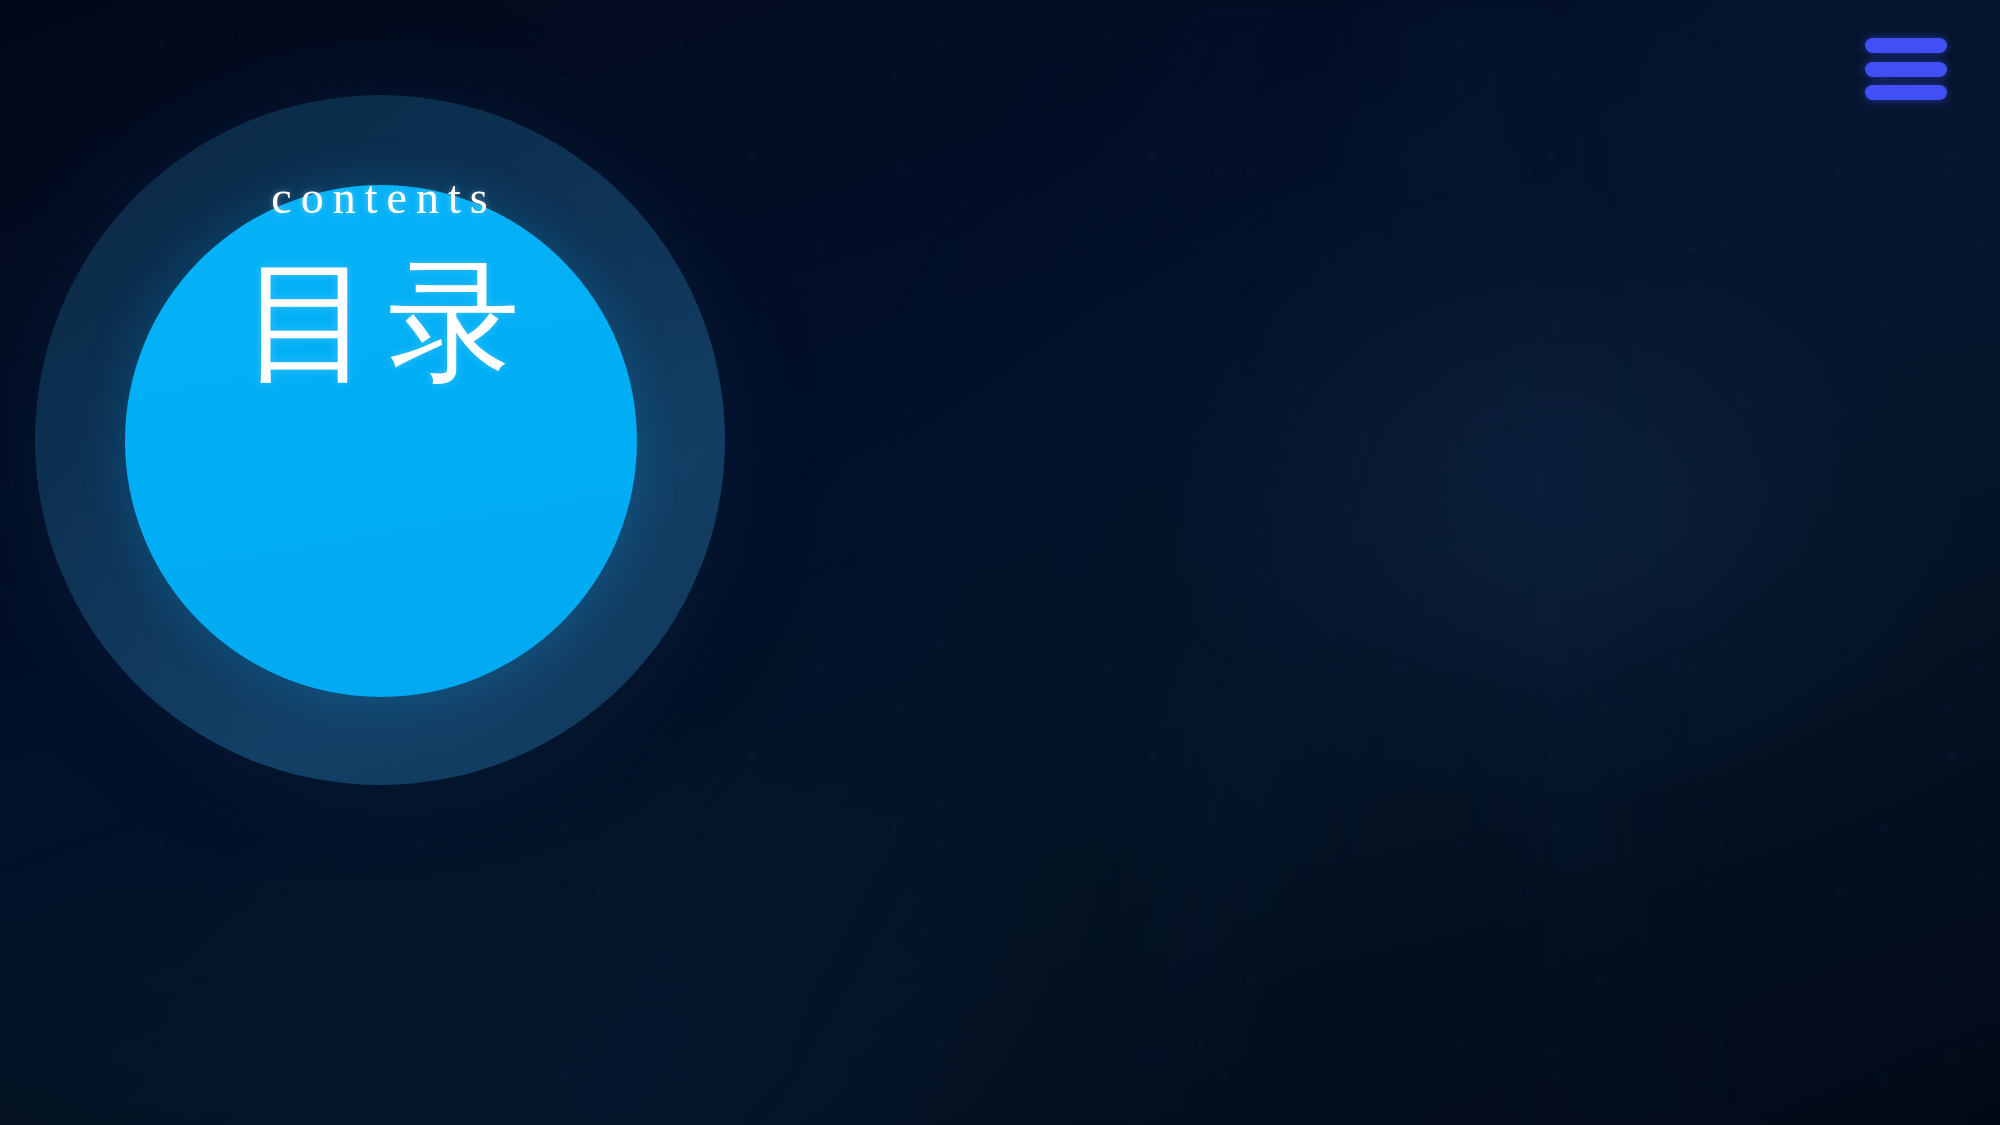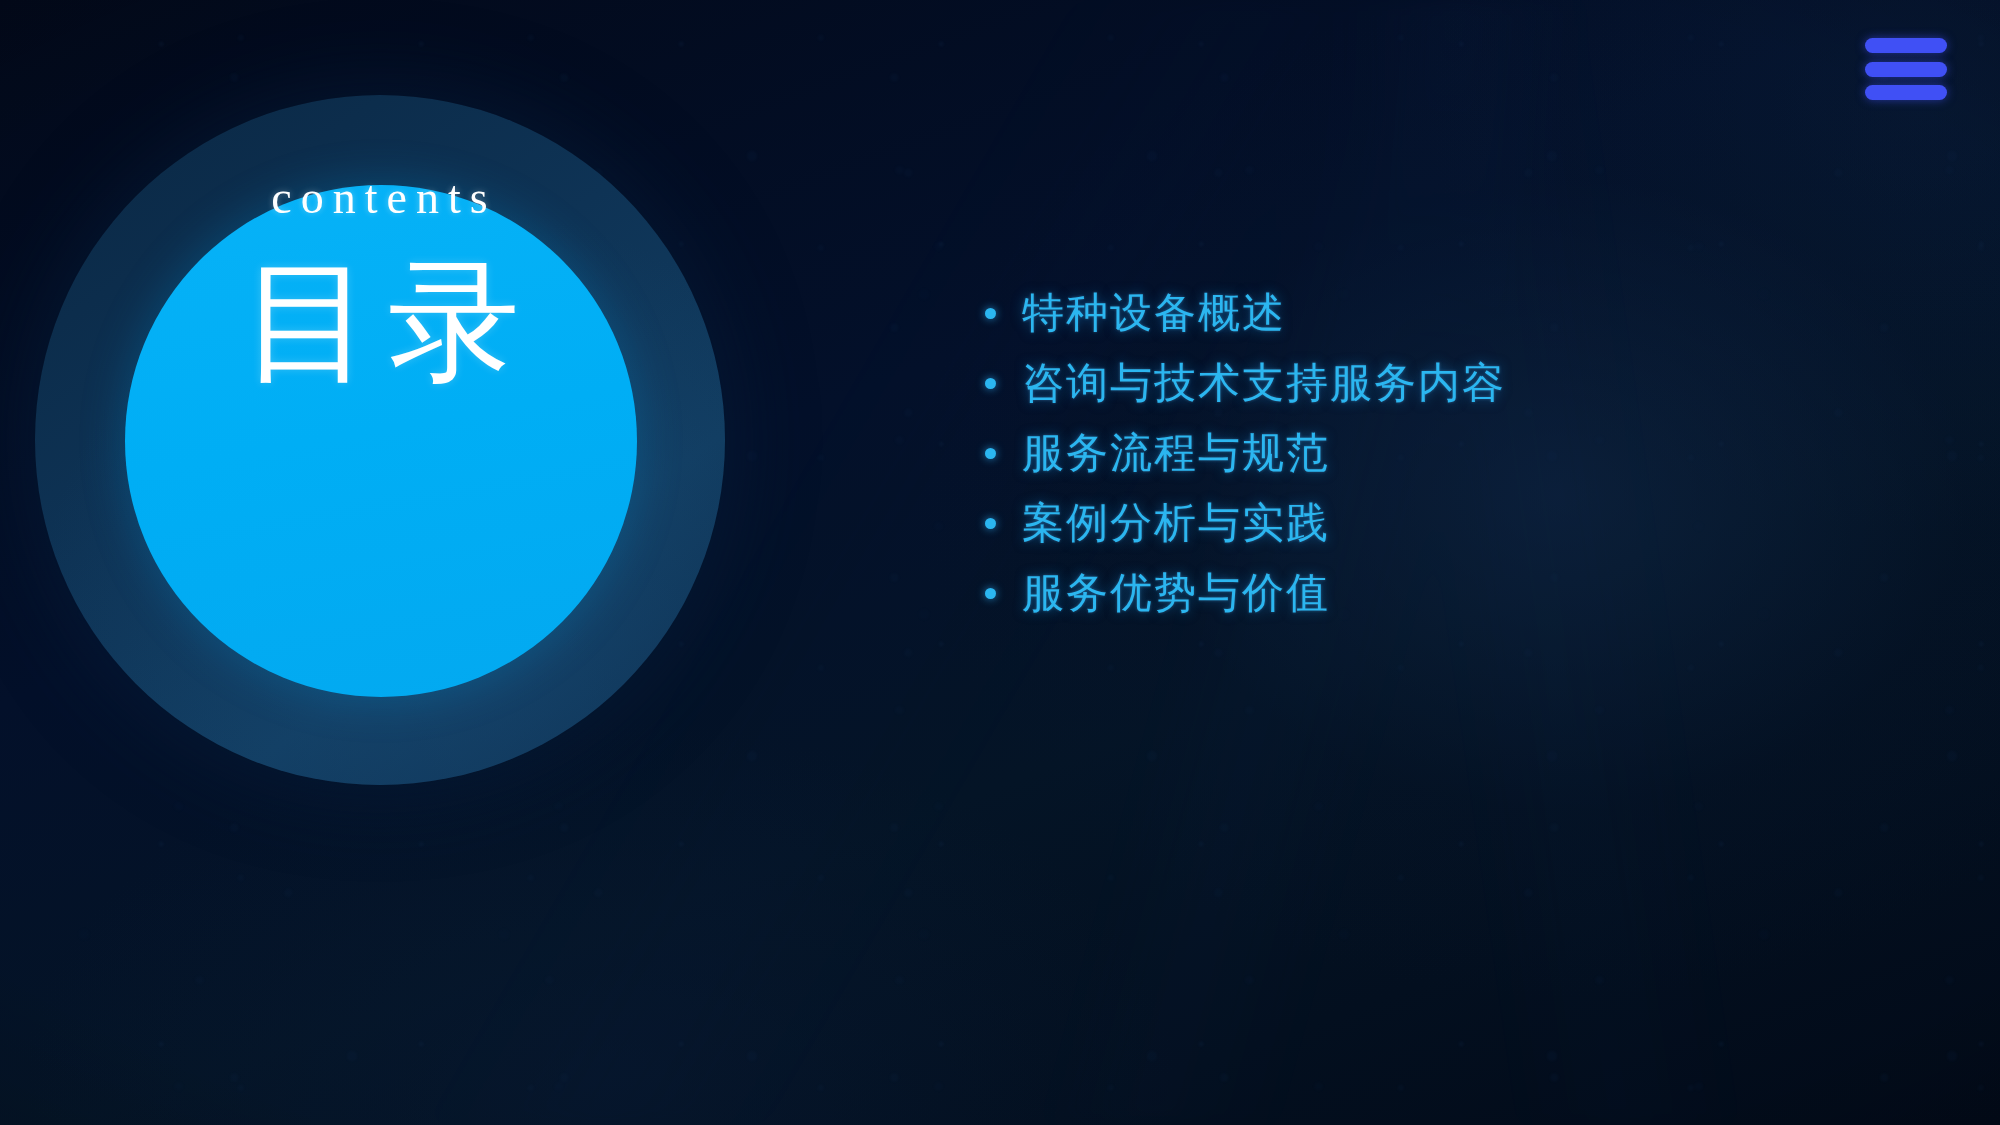--- a/index.html
+++ b/index.html
@@ -168,48 +168,20 @@
   <div class="bg-streaks"></div>
   <div class="bg-vignette"></div>
 
   <div class="ring-outer"></div>
 
   <div class="circle-inner">
     <div class="contents-label">contents</div>
     <div class="mulu-label">目录</div>
   </div>
 
-  <div class="toc-list">
-
-    <div class="toc-item">
-      <span class="toc-dot"></span>
-      <span>特种设备概述</span>
-    </div>
-
-    <div class="toc-item">
-      <span class="toc-dot"></span>
-      <span>咨询与技术支持服务内容</span>
-    </div>
-
-    <div class="toc-item">
-      <span class="toc-dot"></span>
-      <span>服务流程与规范</span>
-    </div>
-
-    <div class="toc-item">
-      <span class="toc-dot"></span>
-      <span>案例分析与实践</span>
-    </div>
-
-    <div class="toc-item">
-      <span class="toc-dot"></span>
-      <span>服务优势与价值</span>
-    </div>
-
-  </div>
 
   <div class="hamburger">
     <div class="ham-bar"></div>
     <div class="ham-bar"></div>
     <div class="ham-bar"></div>
   </div>
 
 </div>
 
 </body></html>

